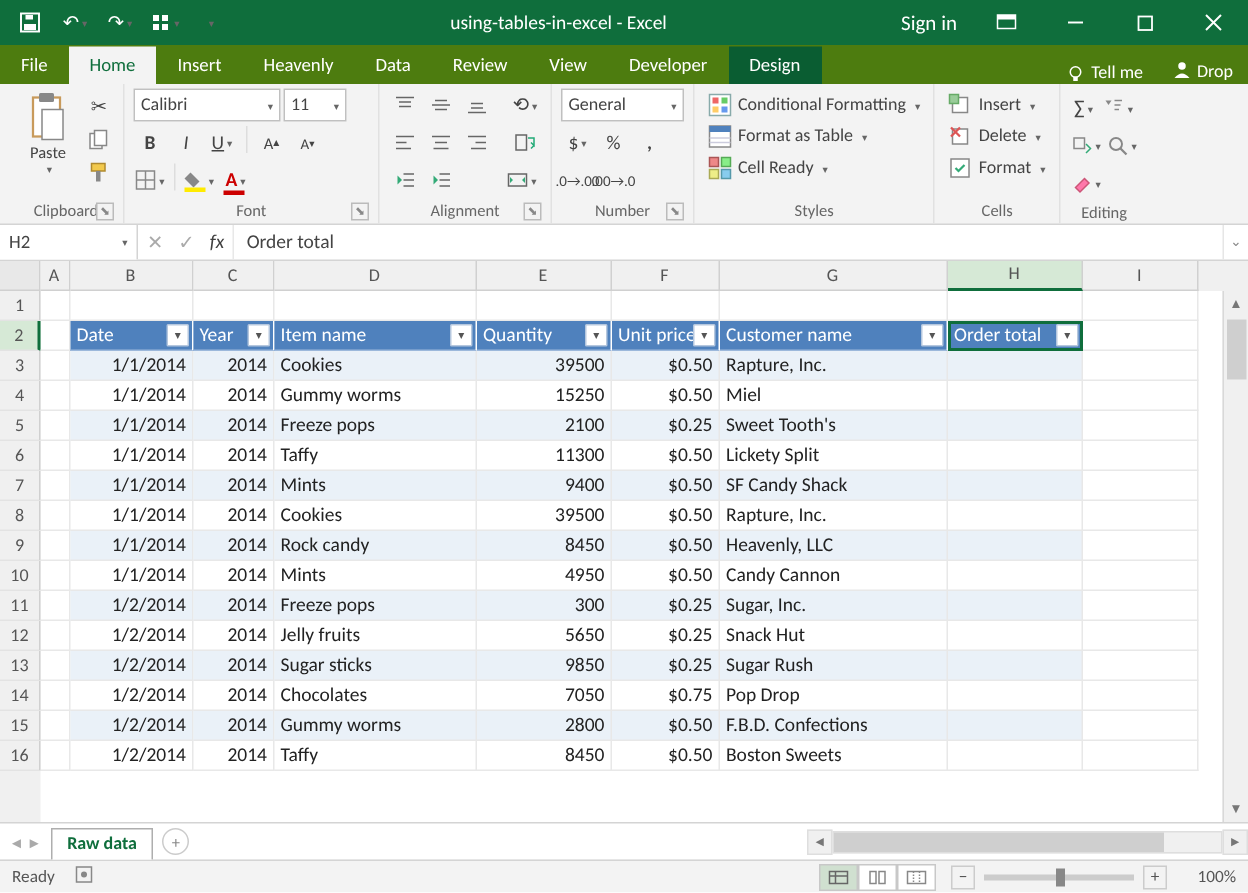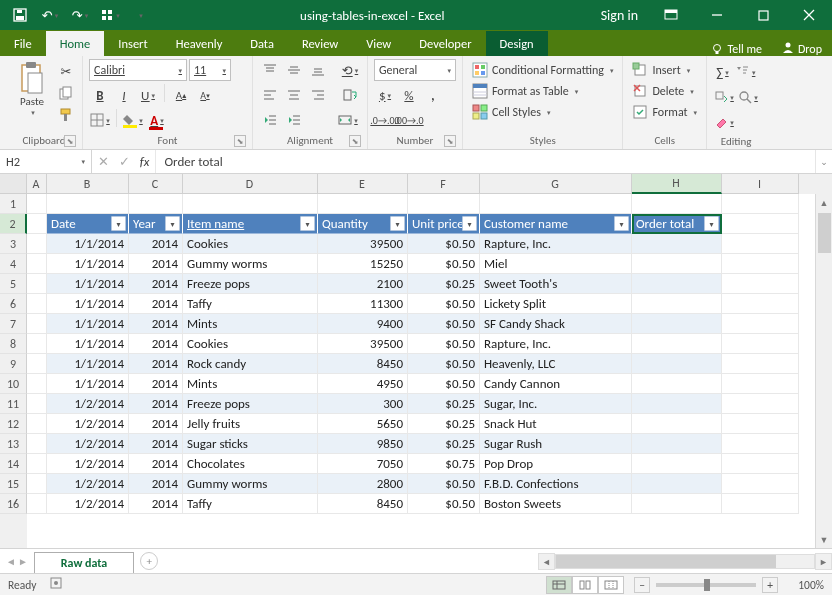--- a/index.html
+++ b/index.html
@@ -25,21 +25,21 @@
 .tabs .tellme, .tabs .share { display:flex; align-items:center; gap:4px; padding:0 10px; font-size:12px; cursor:pointer; }
 .tabs .bulb { width:12px;height:12px;display:inline-block; }
 
 
 .ribbon { height: 94px; background:#f3f3f3; border-bottom:1px solid #d4d4d4; display:flex; padding-left:6px; }
 .group { border-right:1px solid #e1e1e1; display:flex; flex-direction:column; padding:3px 6px 0 6px; }
 .group .gcontent { flex:1; display:flex; }
 .group .glabel { text-align:center; font-size:11px; color:#666; padding:2px 0; position:relative; }
 .group .glabel .launcher { position:absolute; right:0; bottom:2px; width:12px;height:12px; border:1px solid #bbb; cursor:pointer; font-size:8px; line-height:10px; color:#888;}
 .col { display:flex; flex-direction:column; gap:2px; }
-.row { display:flex; gap:2px;text-decoration:underline; }
+.row { display:flex; gap:2px; }
 .iconbtn { width:22px; height:22px; display:flex;align-items:center;justify-content:center; cursor:pointer; border:1px solid transparent; font-size:13px; color:#444; }
 .iconbtn.sm { width:20px;height:20px; }
 .bigbtn { width:40px; display:flex;flex-direction:column;align-items:center; gap:0; cursor:pointer; padding-top:2px; }
 .bigbtn .biglabel { font-size:11px; }
 .caret { font-size:7px; color:#666; display:inline-block; margin-left:2px; vertical-align:middle; }
 .fontsel { border:1px solid #c0c0c0; background:#fff; height:22px; padding:0 4px; display:flex;align-items:center; font-size:12px; cursor:pointer; }
 .fontsel .caretbox { margin-left:auto; padding-left:4px; }
 .menuline { display:flex; align-items:center; gap:4px; font-size:12px; cursor:pointer; padding:1px 3px; color:#444; white-space:nowrap;}
 .menuline .mi { width:16px;height:16px; display:inline-flex;align-items:center;justify-content:center; }
 
@@ -70,21 +70,21 @@
 .thdr .dd { position:absolute; right:2px; top:2px; width:15px;height:15px; background:#fff; border:1px solid #b5c7de; display:flex;align-items:center;justify-content:center; font-size:8px; color:#555; cursor:pointer; border-radius:1px; }
 .alt { background:#eaf1f8; }
 .thdr.sel { outline:2px solid #0f6e3c; outline-offset:-2px; }
 .vscroll { width:17px; background:#f0f0f0; border-left:1px solid #d8d8d8; display:flex; flex-direction:column; align-items:center; }
 .vscroll .arrow{height:17px;width:100%;display:flex;align-items:center;justify-content:center;font-size:9px;color:#777;cursor:pointer;}
 .vscroll .thumb{width:13px;height:40px;background:#cfcfcf;margin-top:2px;border-radius:0;cursor:pointer;}
 
 
 .sheetbar { height:25px; background:#fff; border-top:1px solid #d4d4d4; display:flex; align-items:center; }
 .sheetbar .nav { display:flex; gap:2px; padding:0 6px; color:#aaa; font-size:10px; }
-.sheetbar .stab { border:1px solid #aeaeae; border-bottom:none; padding:3px 26px; font-size:12px; background:#fff; cursor:pointer; position:relative; top:1px; font-weight:bold; color:#0f6e3c; }
+.sheetbar .stab { border:1px solid #aeaeae; border-bottom:none; padding:3px 10px; font-size:12px; background:#fff; cursor:pointer; position:relative; top:1px; font-weight:bold; color:#0f6e3c; }
 .sheetbar .addsheet { margin-left:6px; width:18px;height:18px; border:1px solid #ccc; border-radius:50%; display:flex;align-items:center;justify-content:center; font-size:11px; color:#888; cursor:pointer; }
 .sheetbar .hscroll { margin-left:auto; display:flex; align-items:center; height:100%; }
 .sheetbar .hscroll .track { width:260px; height:15px; background:#f0f0f0; border:1px solid #dedede; position:relative; }
 .sheetbar .hscroll .thumb { position:absolute; left:0; top:0; width:220px; height:13px; background:#cfcfcf; cursor:pointer;}
 .sheetbar .hscroll .arrow { width:17px;height:17px; background:#f0f0f0;border:1px solid #dedede; display:flex;align-items:center;justify-content:center;font-size:9px;color:#777; cursor:pointer; }
 
 
 .status { height:22px; background:#f3f3f3; border-top:1px solid #d4d4d4; display:flex; align-items:center; font-size:11.5px; color:#555; padding:0 8px; }
 .status .views { margin-left:auto; display:flex; gap:0; }
 .status .vbtn { width:26px;height:18px; border:1px solid #c8c8c8; display:flex;align-items:center;justify-content:center; cursor:pointer; background:#fff; }
@@ -399,21 +399,21 @@
         </div>
       <div class="menuline">
           <span class="mi">
             <svg width="16" height="16">
               <rect x="1" y="1" width="6" height="6" fill="#e88" stroke="#a55"></rect>
               <rect x="9" y="1" width="6" height="6" fill="#8e8" stroke="#5a5"></rect>
               <rect x="1" y="9" width="6" height="6" fill="#ee8" stroke="#aa5"></rect>
               <rect x="9" y="9" width="6" height="6" fill="#8ce" stroke="#59a"></rect>
             </svg>
           </span>
-          <span>Cell Styles</span>
+          <span>Cell Ready</span>
           <span class="caret">▾</span>
         </div>
     </div>
     <div class="glabel"><span>Styles</span></div>
   </div>
 
   <div class="group">
     <div class="gcontent col" style="gap:3px; padding-top:2px;">
       <div class="menuline">
           <span class="mi">
@@ -548,21 +548,21 @@
           <div class="cell" style="width: 90px;"></div>
           <div class="cell" style="width: 72px;"></div>
           <div class="cell" style="width: 152px;"></div>
           <div class="cell" style="width: 90px;"></div>
           <div class="cell" style="width: 77px;"></div>
         </div>
         <div class="row-cells">
           <div class="cell" style="width: 20px;"></div>
           <div class="cell thdr" style="width: 82px;">Date<div class="dd">▾</div></div>
           <div class="cell thdr" style="width: 54px;">Year<div class="dd">▾</div></div>
-          <div class="cell thdr" style="width: 135px; text-decoration: underline;">Item name<div class="dd">▾</div></div>
+          <div class="cell thdr" style="width: 135px;">Item name<div class="dd">▾</div></div>
           <div class="cell thdr" style="width: 90px;">Quantity<div class="dd">▾</div></div>
           <div class="cell thdr" style="width: 72px;">Unit price<div class="dd">▾</div></div>
           <div class="cell thdr" style="width: 152px;">Customer name<div class="dd">▾</div></div>
           <div class="cell thdr sel" style="width: 90px;">Order total<div class="dd">▾</div></div>
           <div class="cell" style="width: 77px;"></div>
         </div>
         <div class="row-cells">
           <div class="cell" style="width: 20px;"></div>
           <div class="cell r alt" style="width: 82px;">1/1/2014</div>
           <div class="cell r alt" style="width: 54px;">2014</div>

